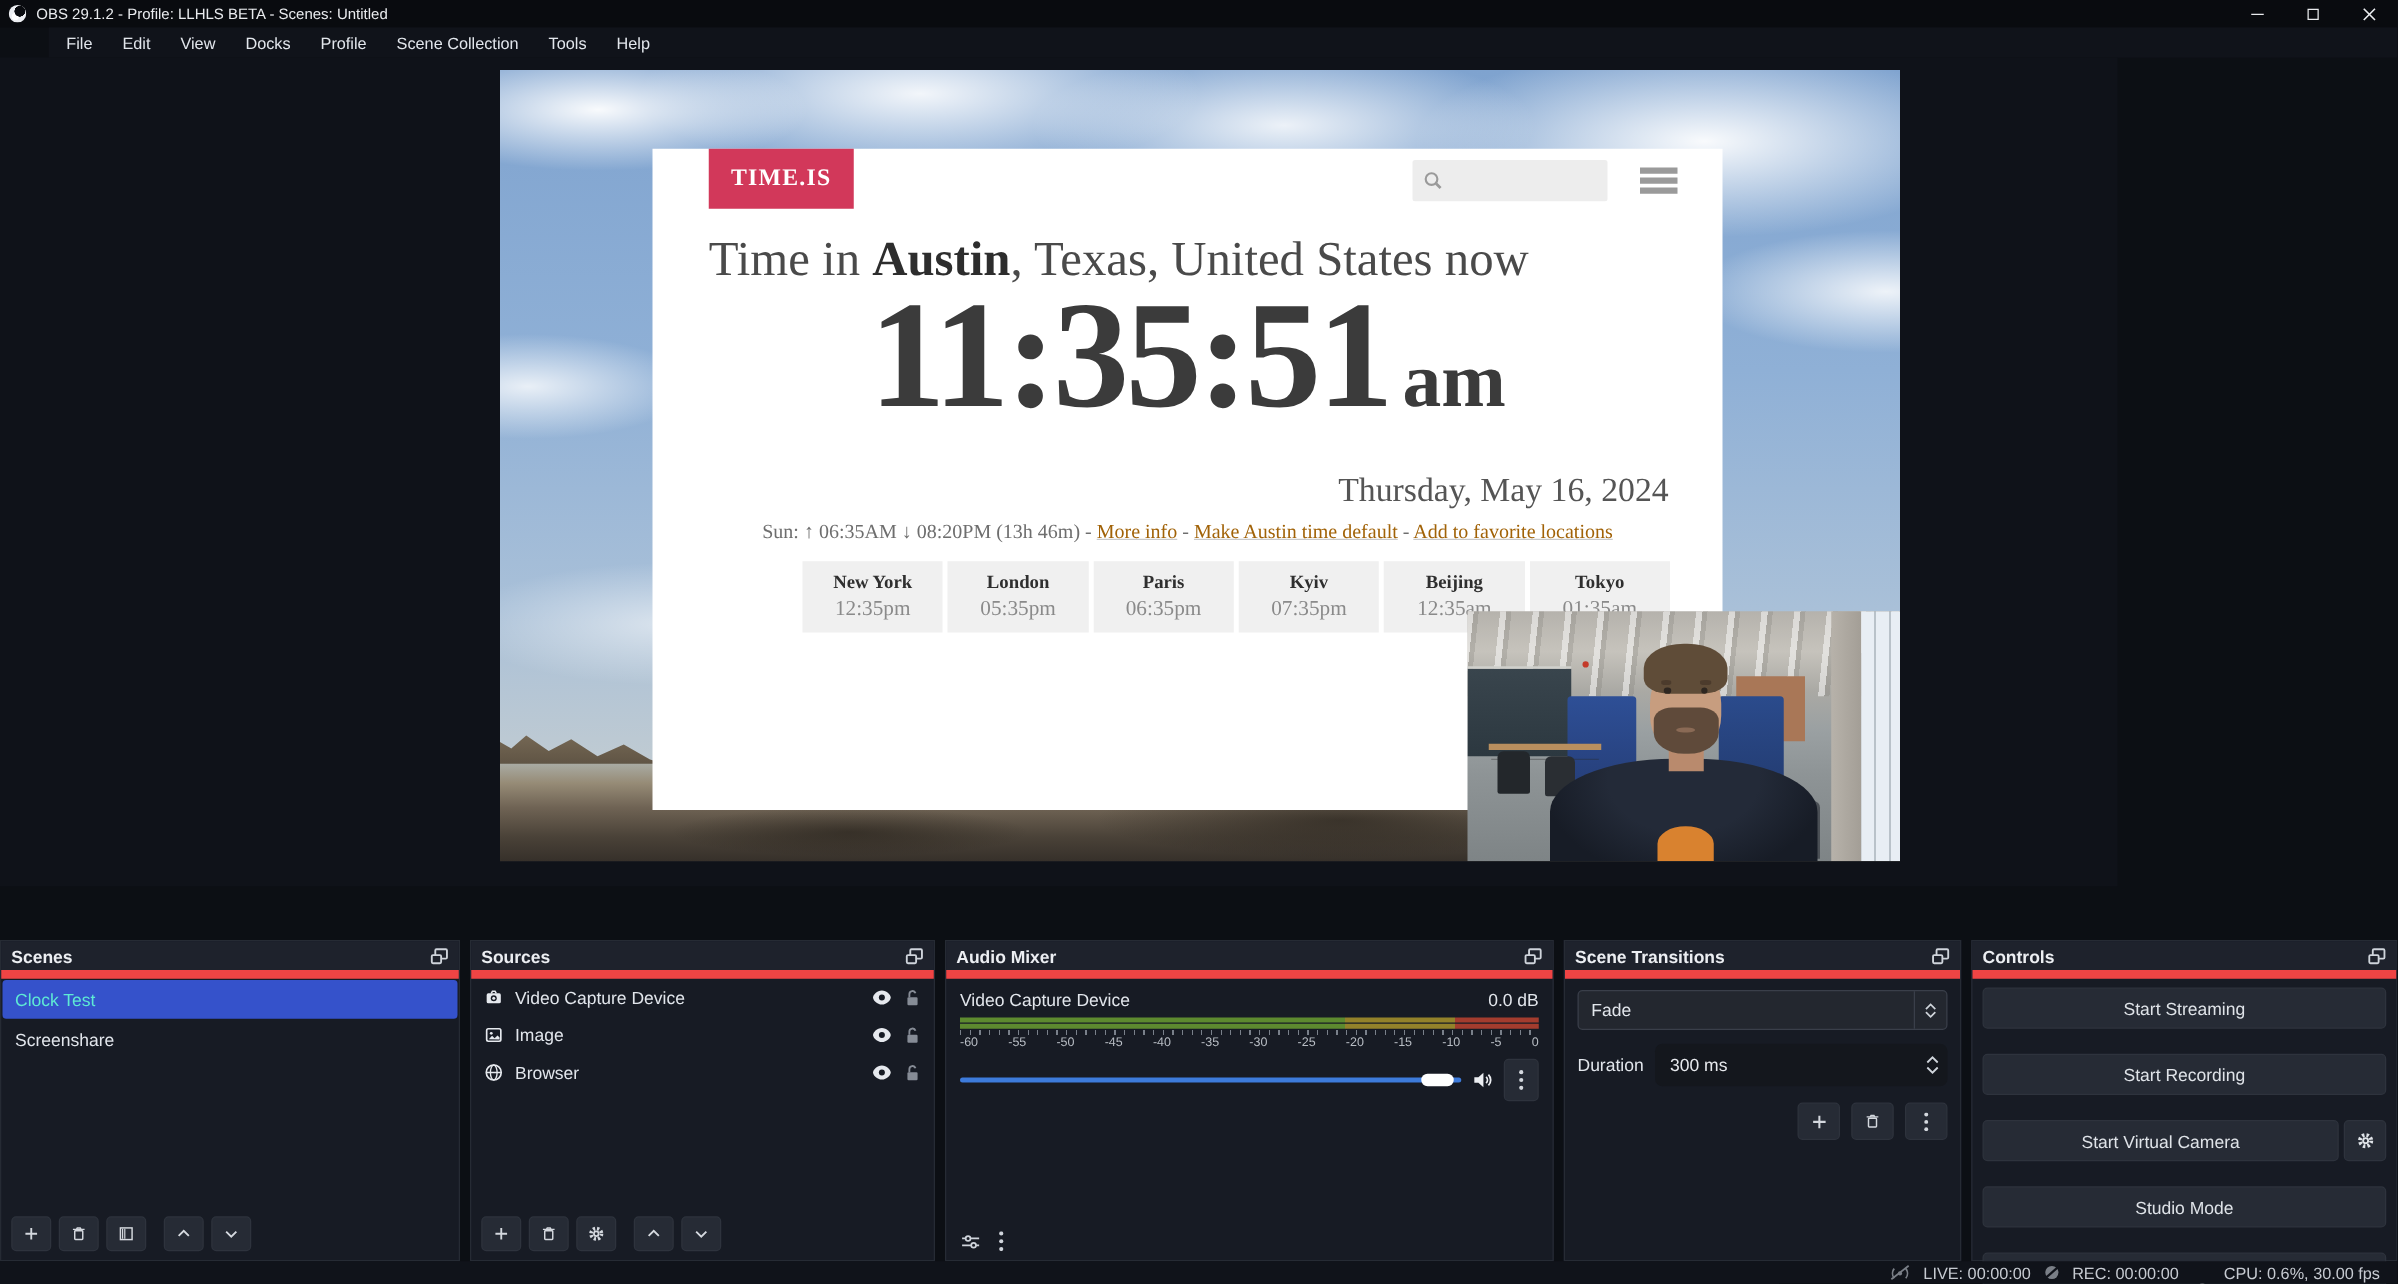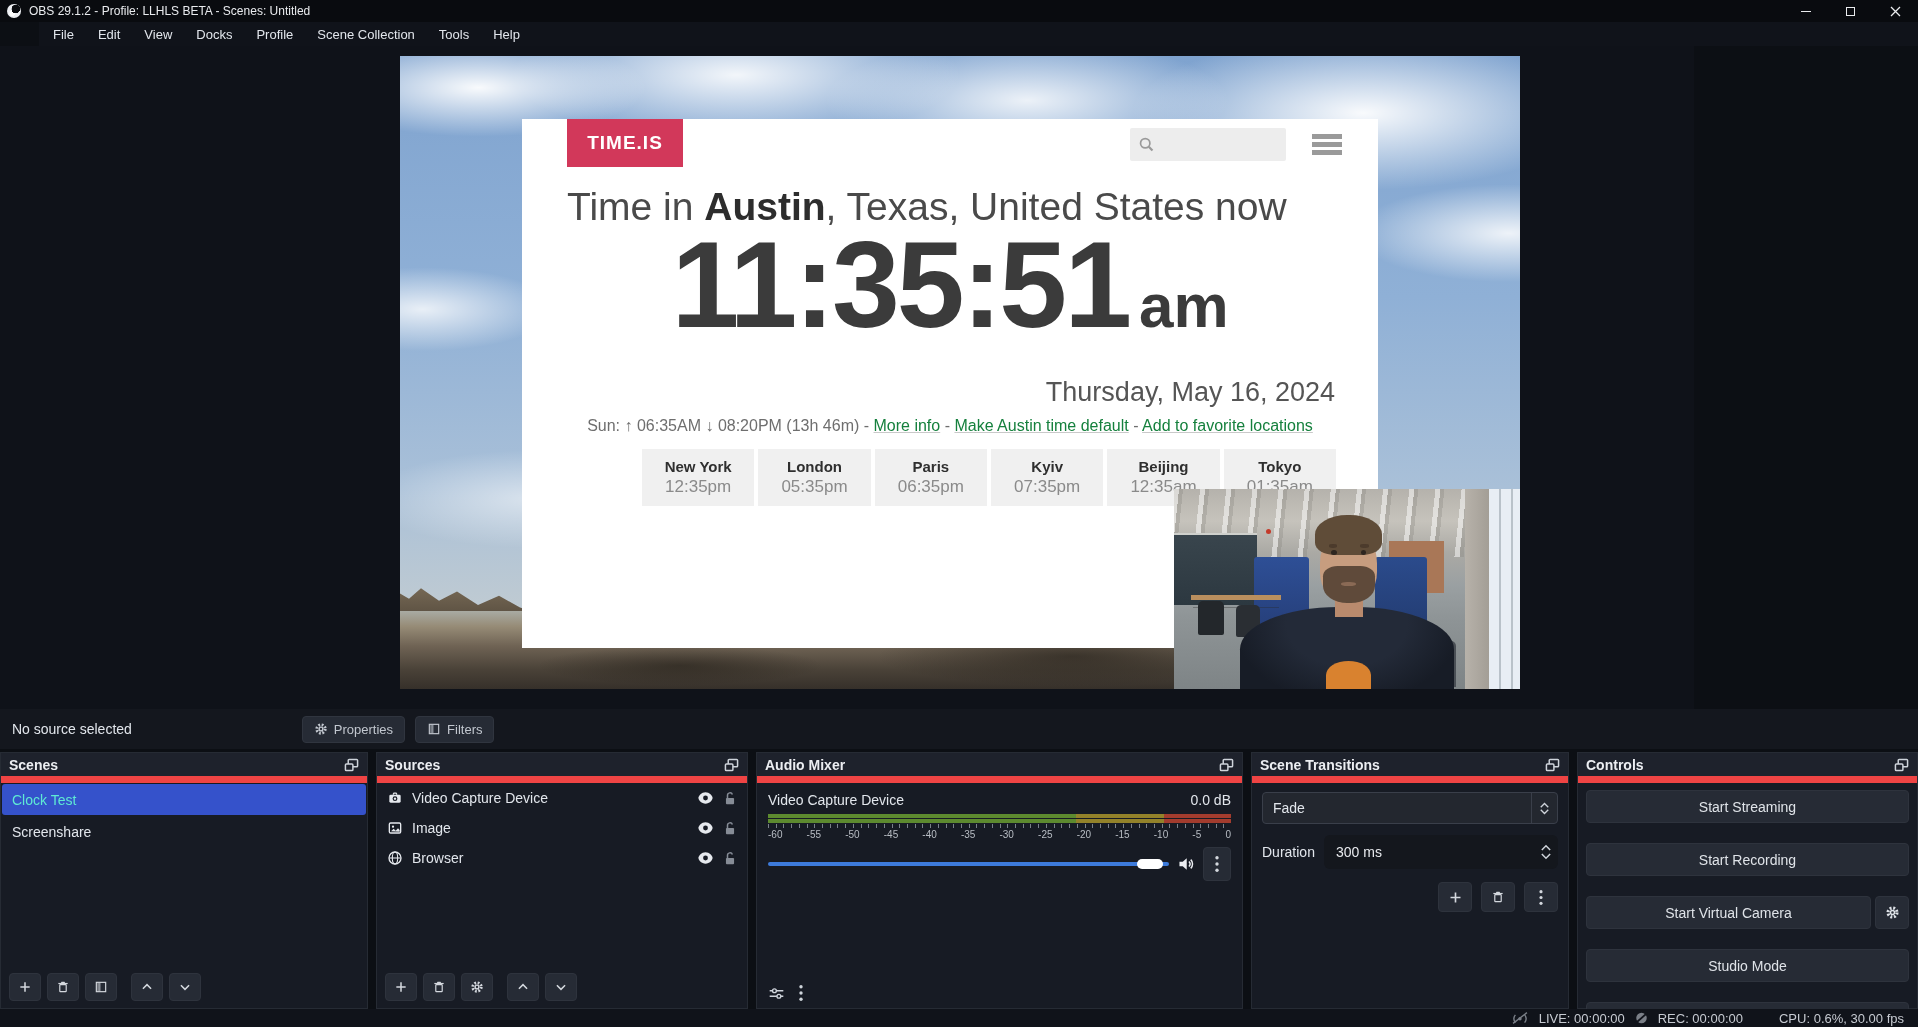--- a/index.html
+++ b/index.html
@@ -17,21 +17,21 @@
   .win-btns { margin-left:auto; display:flex; height:100%; }
   .win-btn { width:45px; height:100%; display:flex; align-items:center; justify-content:center; color:#e9ebee; }
   .glyph-min { width:10px; height:1px; background:#e9ebee; display:block; }
   .glyph-max { width:9px; height:9px; border:1px solid #e9ebee; display:block; }
 
   
   .menubar { position:absolute; left:0; top:22px; width:100%; height:24px; background:#10131a; display:flex; align-items:center; padding-left:2px;margin-left:39px; }
   .menu-item { font-size:13px; color:#e2e6ec; padding:0 12px; height:100%; display:flex; align-items:center; }
 
   
-  .stage { position:absolute; left:0; top:46px; width:1694px; height:663px; background:#0f1219; }
+  .stage { position:absolute; left:0; top:46px; width:1694px; height:663px; background:#0f1219;font-family:Liberation Serif, serif; }
   .canvas { position:absolute; left:400px; top:10px; width:1120px; height:633px; overflow:hidden; background:#000; }
   .sky { position:absolute; inset:0;
     background:
       radial-gradient(ellipse 240px 70px at 7% 5%, rgba(255,255,255,.95), rgba(255,255,255,0) 70%),
       radial-gradient(ellipse 320px 95px at 30% 3%, rgba(255,255,255,.9), rgba(255,255,255,0) 70%),
       radial-gradient(ellipse 280px 85px at 56% 7%, rgba(255,255,255,.85), rgba(255,255,255,0) 72%),
       radial-gradient(ellipse 330px 110px at 86% 9%, rgba(255,255,255,.95), rgba(255,255,255,0) 70%),
       radial-gradient(ellipse 220px 70px at 99% 28%, rgba(255,255,255,.85), rgba(255,255,255,0) 70%),
       radial-gradient(ellipse 190px 60px at 2% 40%, rgba(255,255,255,.8), rgba(255,255,255,0) 70%),
       radial-gradient(ellipse 240px 70px at 12% 70%, rgba(255,255,255,.55), rgba(255,255,255,0) 70%),
@@ -55,21 +55,21 @@
   .ti-burger { position:absolute; left:790px; top:15px; width:30px; height:21px; display:flex; flex-direction:column; justify-content:space-between; }
   .ti-burger span { display:block; height:5px; background:#9a9a9a; }
   .ti-heading { position:absolute; left:45px; top:66px; font-size:39px; color:#4a4a4a; white-space:nowrap; }
   .ti-heading b { color:#2d2d2d; }
   .ti-clock { position:absolute; left:0; top:96px; width:100%; text-align:center; white-space:nowrap; color:#3b3b3b; }
   .ti-clock .digits { font-size:122px; font-weight:bold; letter-spacing:-3px; }
   .ti-clock .ampm { font-size:62px; font-weight:bold; margin-left:10px; }
   .ti-date { position:absolute; right:43px; top:258px; font-size:27px; color:#555; }
   .ti-sunline { position:absolute; left:0; top:298px; width:100%; text-align:center; font-size:16px; color:#6e6e6e; }
   .ti-sunline span { white-space:pre; }
-  .ti-sunline a { color:#15803d; text-decoration:underline; text-decoration-color:#c9c9c9; cursor:pointer; }
+  .ti-sunline a { color:#a16207; text-decoration:underline; text-decoration-color:#c9c9c9; cursor:pointer; }
   .ti-cities { position:absolute; left:120px; top:330px; width:694px; height:57px; display:flex; gap:4px; }
   .ti-city { flex:1; background:#f0f0f0; display:flex; flex-direction:column; align-items:center; justify-content:center; }
   .ti-city .name { font-size:15px; font-weight:bold; color:#2f2f2f; }
   .ti-city .time { font-size:17px; color:#8a8a8a; margin-top:2px; }
 
   
   .webcam { position:absolute; left:774px; top:433px; width:346px; height:200px; overflow:hidden;
     background:linear-gradient(180deg,#b5b2ac 0%, #c6c3bc 16%, #aaa9a4 32%, #9aa0a2 48%, #8e9496 65%, #7e8486 100%); }
   .wc-ceiling { position:absolute; left:0; top:0; width:100%; height:34%;
     background:repeating-linear-gradient(96deg, rgba(255,255,255,.5) 0 5px, rgba(120,118,112,.25) 5px 9px, rgba(0,0,0,0) 9px 26px); }
@@ -280,37 +280,20 @@
           <div class="wc-brow" style="right:18%;"></div>
           <div class="wc-eye" style="left:22%;"></div>
           <div class="wc-eye" style="right:22%;"></div>
           <div class="wc-beard"></div>
           <div class="wc-mouth"></div>
         </div>
       </div>
     </div>
   </div>
 
-  <div class="srcbar">
-    <span class="src-status">No source selected</span>
-    <div class="src-btn">
-      <svg width="14" height="14" viewBox="0 0 24 24">
-        <circle cx="12" cy="12" r="7.2" fill="none" stroke="currentColor" stroke-width="5" stroke-dasharray="3 2.7"></circle>
-        <circle cx="12" cy="12" r="3.2" fill="none" stroke="currentColor" stroke-width="2.4"></circle>
-      </svg>
-      <span>Properties</span>
-    </div>
-    <div class="src-btn">
-      <svg width="14" height="14" viewBox="0 0 24 24">
-        <rect x="4" y="4" width="16" height="16" fill="none" stroke="currentColor" stroke-width="2"></rect>
-        <path d="M7 5v14M10 5v14" stroke="currentColor" stroke-width="1.6"></path>
-      </svg>
-      <span>Filters</span>
-    </div>
-  </div>
 
   <div class="docks">
 
     <section class="panel p-scenes">
       <div class="panel-header">
         <span class="panel-title">Scenes</span>
         <span class="popout">
           <svg width="15" height="14" viewBox="0 0 16 15">
               <rect x="4.5" y="1.5" width="10" height="8" rx="1" fill="none" stroke="currentColor" stroke-width="1.6"></rect>
               <rect x="1.5" y="6.5" width="8" height="7" rx="1" fill="#1e222c" stroke="currentColor" stroke-width="1.6"></rect>

